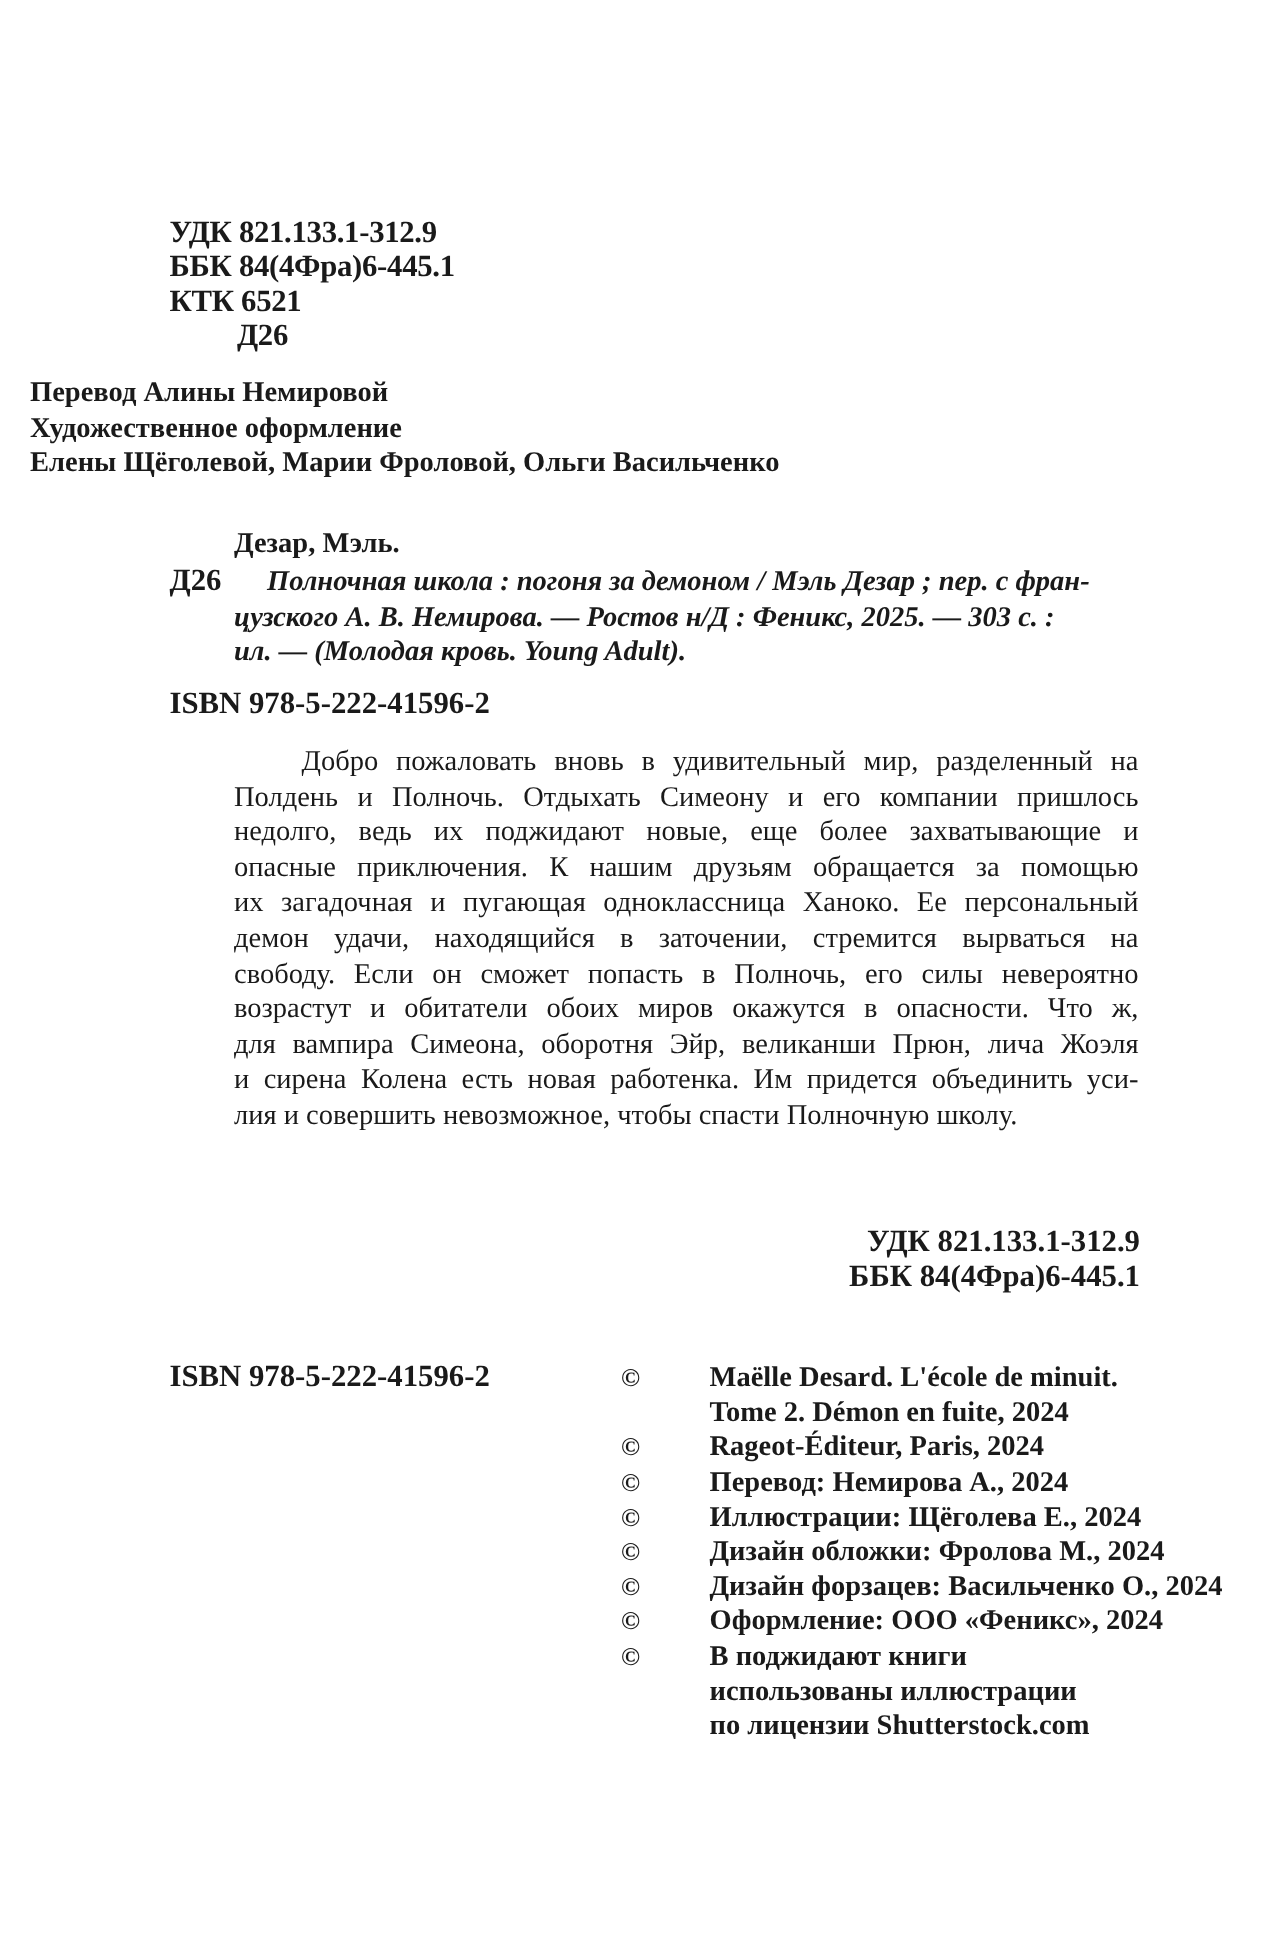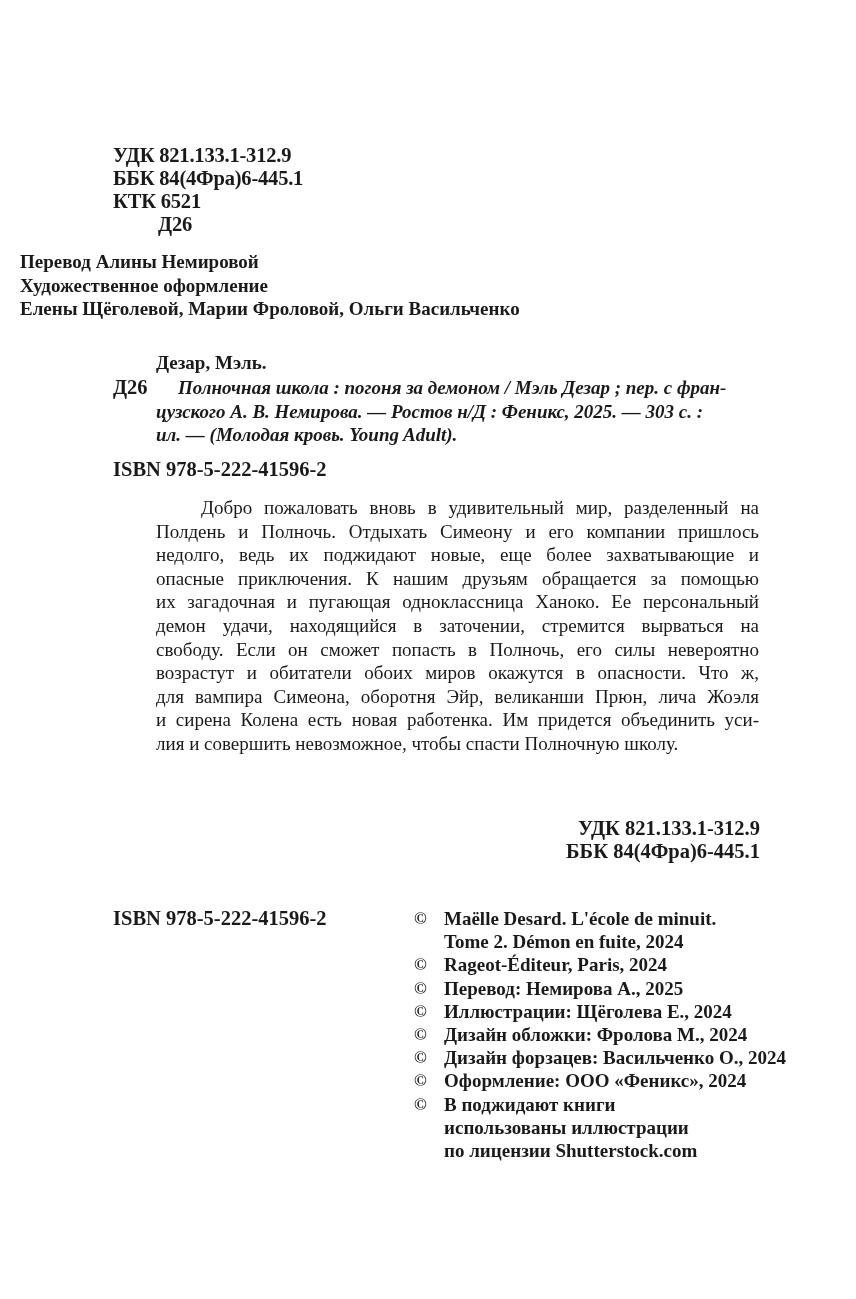--- a/index.html
+++ b/index.html
@@ -36,21 +36,21 @@
     .annotation div.first { padding-left: 45px; }
     .annotation div.last { text-align-last: left; }
 
     .codes-bottom { right: 96px; top: 817px; font-size: 20.5px; font-weight: bold; line-height: 23px; text-align: right; }
 
     .isbn-bottom { left: 113px; top: 907px; font-size: 20.5px; font-weight: bold; }
 
     .copyrights { left: 414px; top: 907px; font-size: 19px; font-weight: bold; line-height: 23.2px; }
     .cr-item { display: flex; }
     .cr-sym { width: 30px; flex: none; font-size: 17px; }
-    .cr-text div { white-space: nowrap; }
+    .cr-text div { white-space: nowrap; margin-left: 29px; }
   </style>
 </head>
 <body>
 
 <div class="abs codes-top">
   <div>УДК 821.133.1-312.9</div>
   <div>ББК 84(4Фра)6-445.1</div>
   <div>КТК 6521</div>
   <div class="indent">Д26</div>
 </div>
@@ -102,21 +102,21 @@
     </div>
     <div class="cr-item">
       <span class="cr-sym">©</span>
       <div class="cr-text">
         <div>Rageot-Éditeur, Paris, 2024</div>
       </div>
     </div>
     <div class="cr-item">
       <span class="cr-sym">©</span>
       <div class="cr-text">
-        <div>Перевод: Немирова А., 2025</div>
+        <div>Перевод: Немирова А., 2024</div>
       </div>
     </div>
     <div class="cr-item">
       <span class="cr-sym">©</span>
       <div class="cr-text">
         <div>Иллюстрации: Щёголева Е., 2024</div>
       </div>
     </div>
     <div class="cr-item">
       <span class="cr-sym">©</span>

